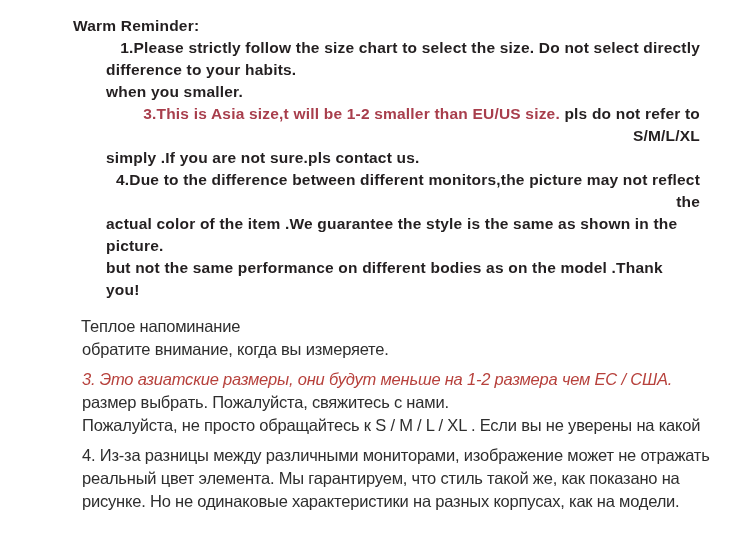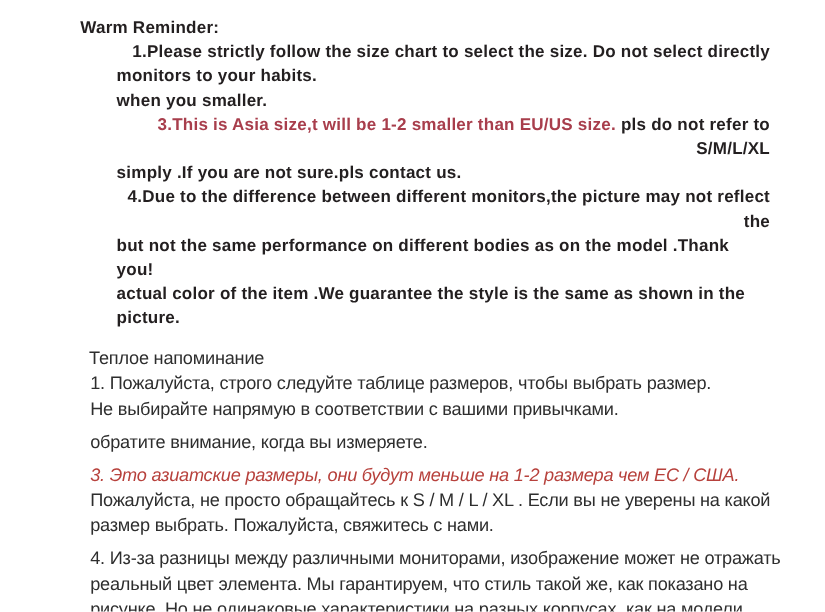--- a/index.html
+++ b/index.html
@@ -56,55 +56,51 @@
 </head>
 <body>
 
 <div class="page">
 
   <section class="en-section">
     <div class="en-title">Warm Reminder:</div>
 
     <div class="en-item">
       <div class="line-first"><span class="en-num">1.</span><span>Please strictly follow the size chart to select the size. Do not select directly</span></div>
-      <div class="line-cont">monitors to your habits.</div>
+      <div class="line-cont">difference to your habits.</div>
     </div>
 
     <div class="en-item">
       <div class="line-cont">when you smaller.</div>
     </div>
 
     <div class="en-item">
       <div class="line-first"><span class="en-num red-en">3.</span><span class="red-en">This is Asia size,t will be 1-2 smaller than EU/US size.</span><span> pls do not refer to S/M/L/XL</span></div>
       <div class="line-cont">simply .If you are not sure.pls contact us.</div>
     </div>
 
     <div class="en-item">
       <div class="line-first"><span class="en-num">4.</span><span>Due to the difference between different monitors,the picture may not reflect the</span></div>
+      <div class="line-cont">actual color of the item .We guarantee the style is the same as shown in the picture.</div>
       <div class="line-cont">but not the same performance on different bodies as on the model .Thank you!</div>
-      <div class="line-cont">actual color of the item .We guarantee the style is the same as shown in the picture.</div>
     </div>
   </section>
 
   <section class="ru-section">
     <div class="ru-title">Теплое напоминание</div>
 
-    <div class="ru-item">
-      <div>1. Пожалуйста, строго следуйте таблице размеров, чтобы выбрать размер.</div>
-      <div>Не выбирайте напрямую в соответствии с вашими привычками.</div>
-    </div>
 
     <div class="ru-item">
       <div>обратите внимание, когда вы измеряете.</div>
     </div>
 
     <div class="ru-item">
       <div class="red-ru">3. Это азиатские размеры, они будут меньше на 1-2 размера чем ЕС / США.</div>
+      <div>размер выбрать. Пожалуйста, свяжитесь с нами.</div>
       <div>Пожалуйста, не просто обращайтесь к S / M / L / XL . Если вы не уверены на какой</div>
-      <div>размер выбрать. Пожалуйста, свяжитесь с нами.</div>
     </div>
 
     <div class="ru-item">
       <div>4. Из-за разницы между различными мониторами, изображение может не отражать</div>
       <div>реальный цвет элемента. Мы гарантируем, что стиль такой же, как показано на</div>
       <div>рисунке. Но не одинаковые характеристики на разных корпусах, как на модели.</div>
 
     </div>
   </section>
 

